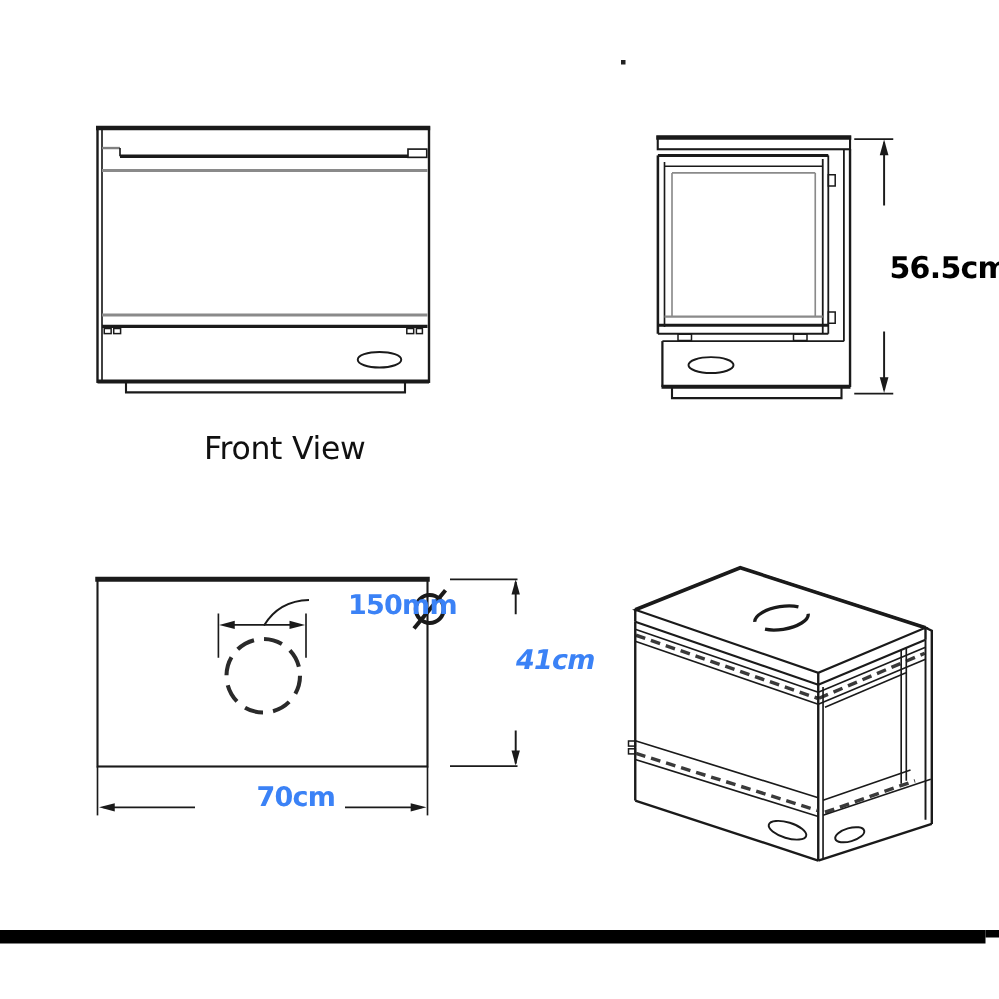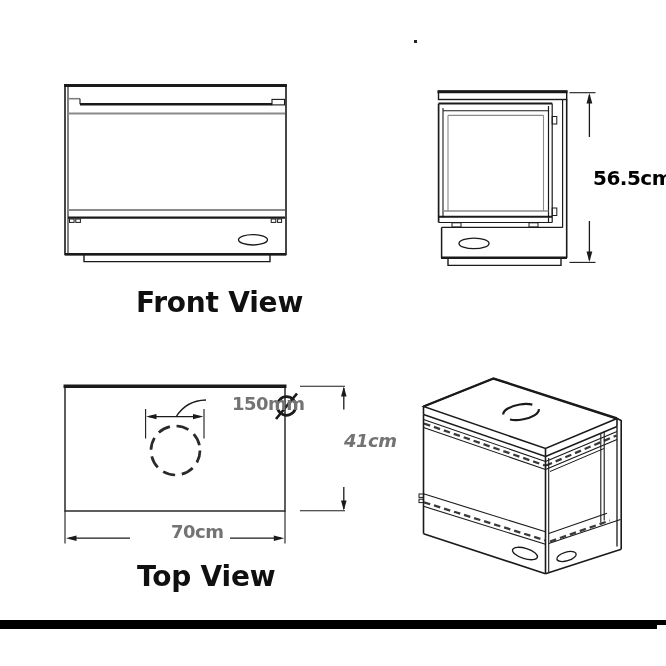--- a/index.html
+++ b/index.html
@@ -12,22 +12,22 @@
   }
   svg{position:absolute;left:0;top:0;}
   .lbl{
     position:absolute;
     color:#101010;
     white-space:nowrap;
     line-height:1.1;
     font-family:"DejaVu Sans","Liberation Sans",sans-serif;
     margin-left:24px;
   }
-  .title{font-size:28px;letter-spacing:-0.2px;font-weight:bold;}
-  .dim{font-weight:bold;font-size:18px;letter-spacing:-0.5px;color:#737373;}
+  .title{font-size:21px;letter-spacing:-0.2px;}
+  .dim{font-weight:bold;font-size:18px;letter-spacing:-0.5px;color:#3b82f6;}
   .dim-big{font-weight:bold;font-size:20px;letter-spacing:-0.5px;color:#000;}
   .footer-bar{position:absolute;left:0;top:620px;width:657px;height:9px;background:#000;}
   .footer-bar-end{position:absolute;left:657px;top:620px;width:9px;height:5px;background:#000;}
   .stray-dot{position:absolute;left:414px;top:40px;width:3px;height:3px;background:#222;}
 </style>
 </head>
 <body>
 
 <div id="canvas">
 
@@ -162,21 +162,20 @@
       <line x1="600.8" y1="433.5" x2="600.8" y2="522.5" stroke-width="1.1"></line>
       <line x1="604.2" y1="431.5" x2="604.2" y2="520.5" stroke-width="1.1"></line>
       <line x1="550" y1="471.5" x2="604" y2="448.5" stroke-width="1"></line>
 
       <ellipse cx="525" cy="553.5" rx="13" ry="5.2" transform="rotate(17 525 553.5)" stroke-width="1.3"></ellipse>
       <ellipse cx="566.5" cy="556.5" rx="10" ry="4.4" transform="rotate(-16 566.5 556.5)" stroke-width="1.3"></ellipse>
     </g>
   </svg>
 
   <div class="lbl title" style="left:112px;top:288px;">Front View</div>
-  <div class="lbl title" style="left:113px;top:562px;">Top View</div>
 
   <div class="lbl dim-big" style="left:569px;top:167px;">56.5cm</div>
   <div class="lbl dim" style="left:208px;top:394px;">150mm</div>
   <div class="lbl dim" style="left:320px;top:431px;font-style:italic;">41cm</div>
   <div class="lbl dim" style="left:147px;top:522px;text-align:right;">70cm</div>
 
   <div class="footer-bar"></div>
   <div class="footer-bar-end"></div>
 
   <div class="stray-dot"></div>

